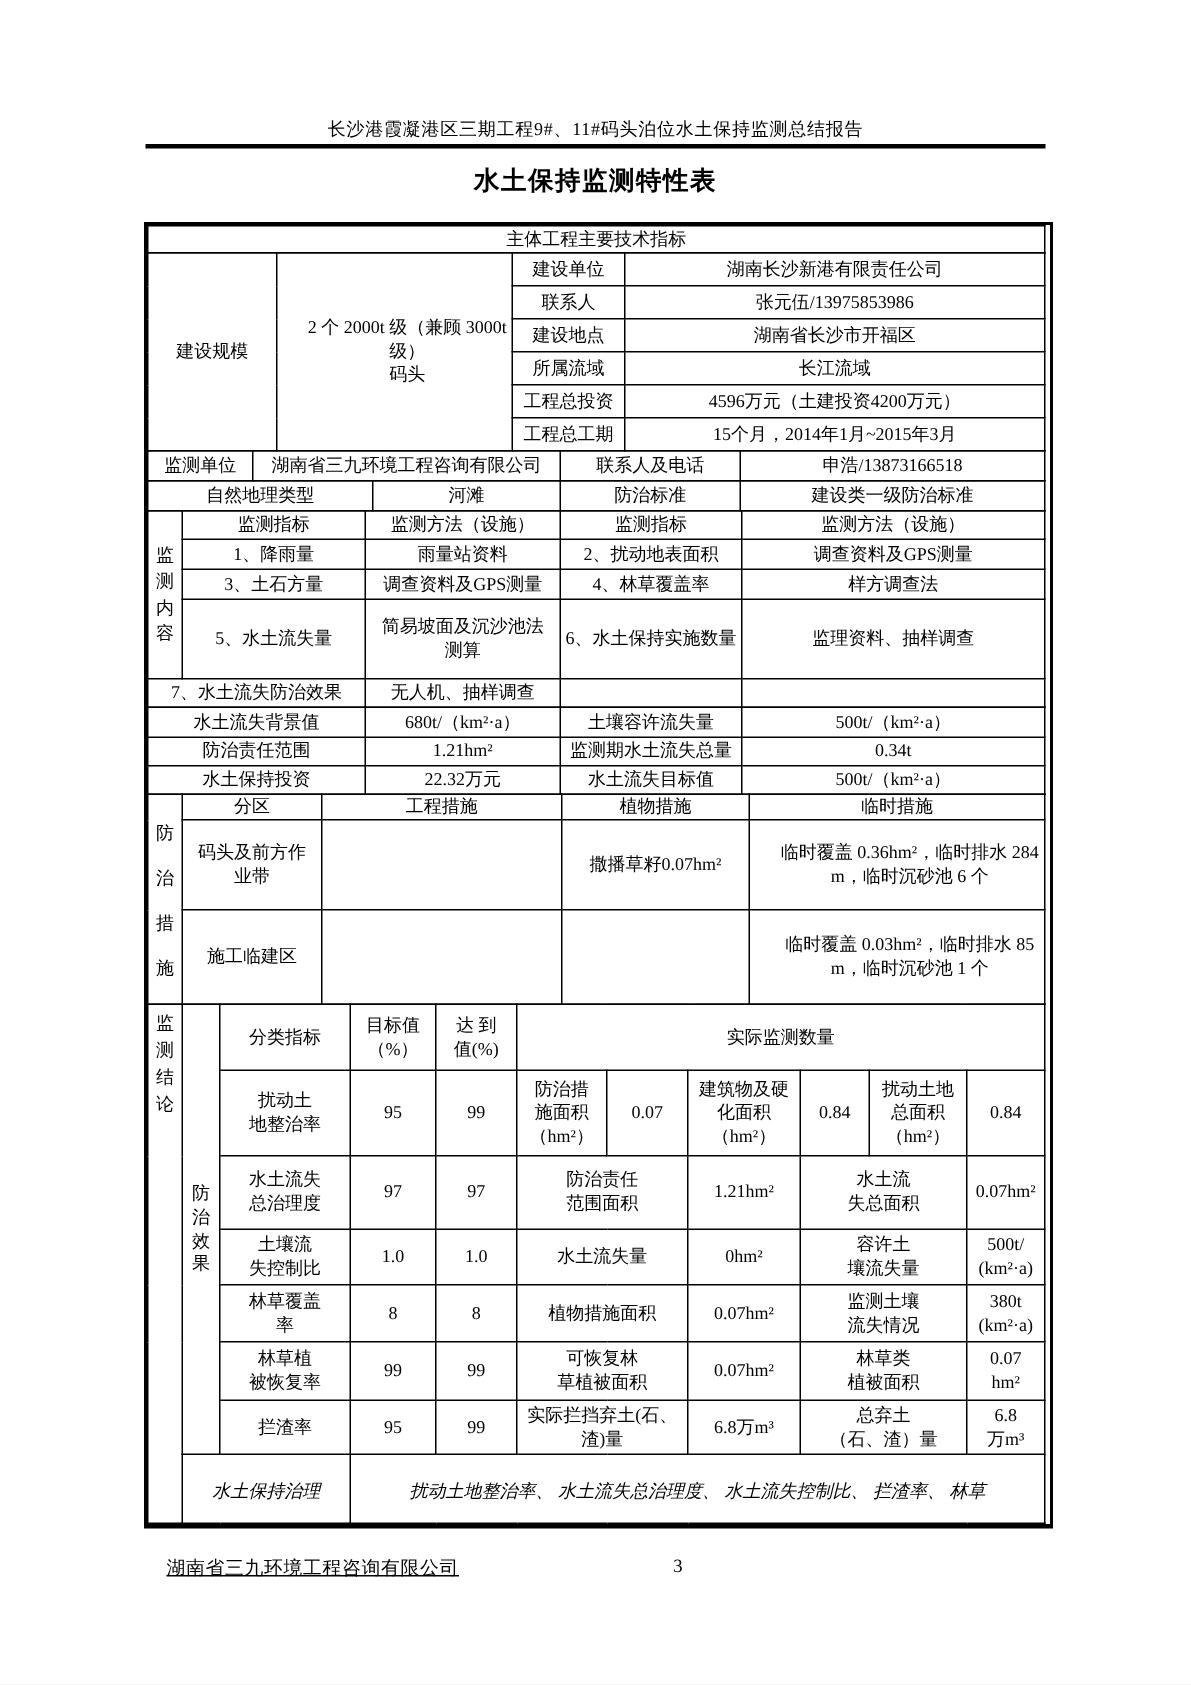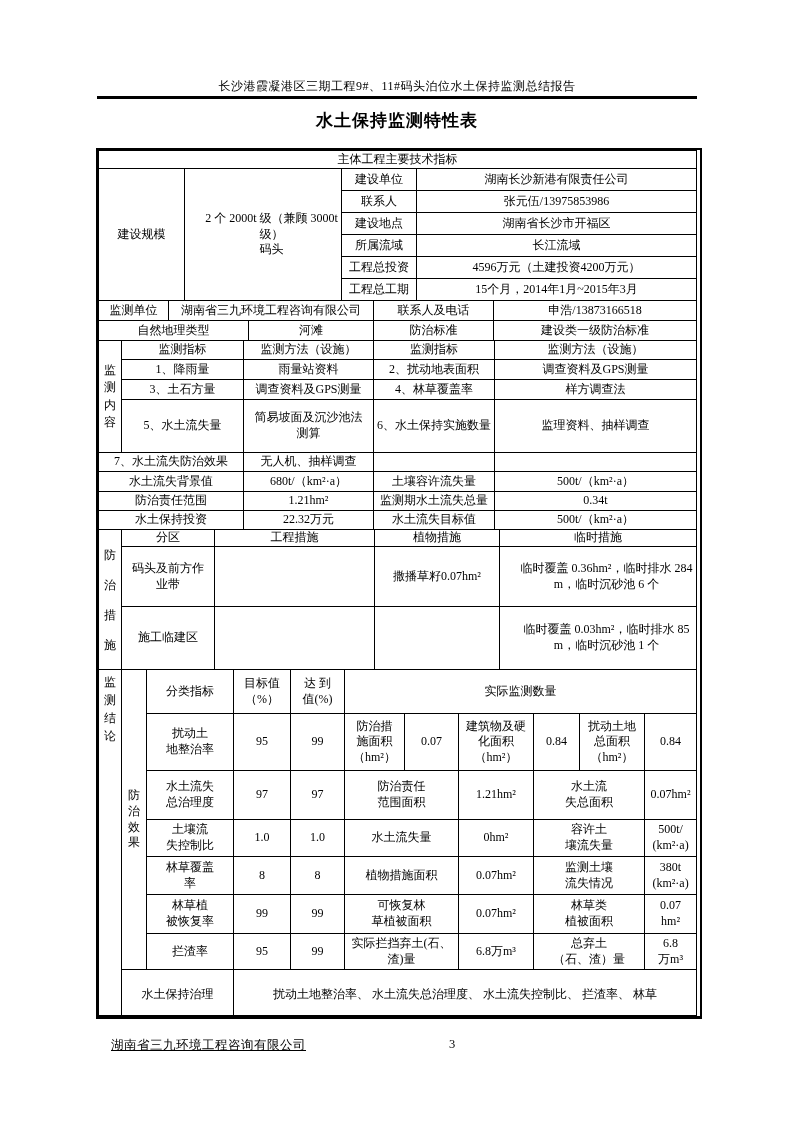--- a/index.html
+++ b/index.html
@@ -29,21 +29,21 @@
     font-size:12px; line-height:1.3; padding:0 2px;
     word-break:break-all; white-space:pre-line; overflow:hidden;
   }
   .al { text-align:center; padding-left:19px; }
   .vl { padding:0; }
   .vl-content { line-height:1.45; }
   .vl-measures { line-height:2.5; }
   .vl-conclusion { vertical-align:top; padding-top:3px; line-height:1.5; }
   .vl-effect { line-height:1.3; }
   .cut { vertical-align:bottom; padding-bottom:0; }
-  .cut .clip { height:14px; overflow:hidden; line-height:17px; }
+  .cut .clip { height:14px; overflow:hidden; line-height:17px;font-style:italic; }
   .footer-company {
     position:absolute; left:111px; top:1037px; font-size:12.5px;
     text-decoration:underline; letter-spacing:0.5px;
   }
   .footer-page { position:absolute; left:440px; top:1037px; width:24px; text-align:center; font-size:12.5px; }
 </style>
 </head>
 <body>
 
 <div class="page">

